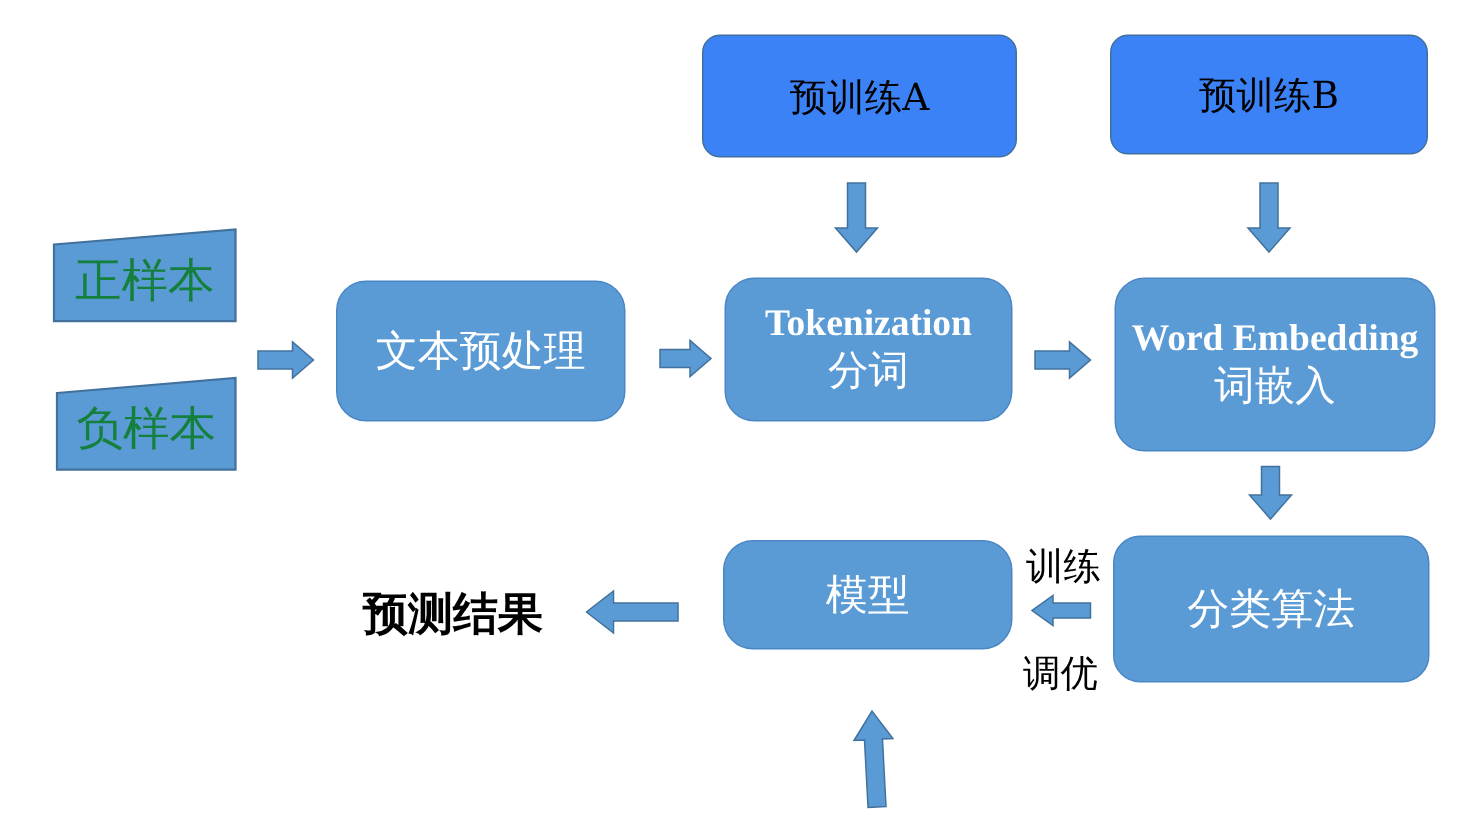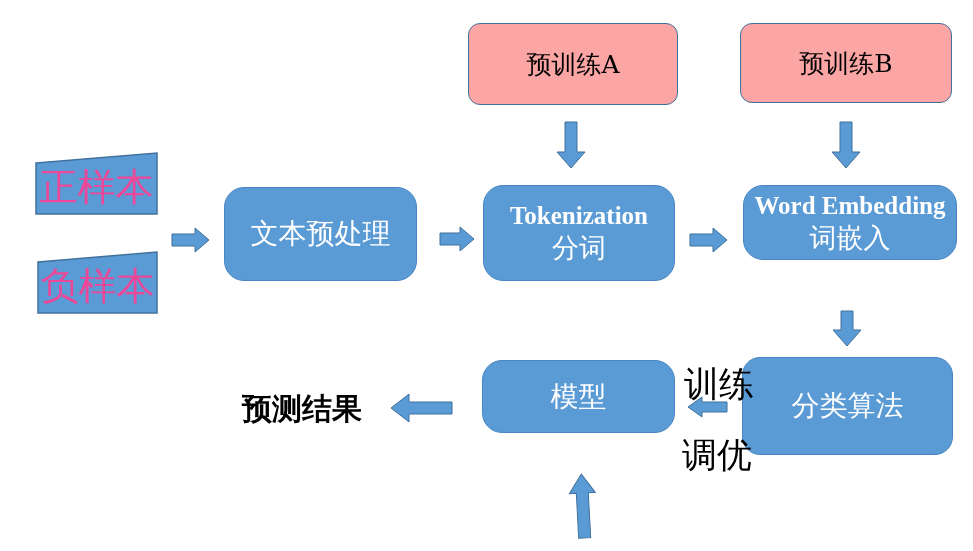--- a/index.html
+++ b/index.html
@@ -11,30 +11,30 @@
   .node {
     position:absolute; box-sizing:border-box;
     display:flex; flex-direction:column; align-items:center; justify-content:center;
     text-align:center;
   }
   .blue-node {
     background:#5b9bd5; border:1.5px solid #4a86c5; border-radius:20px;
     color:#ffffff; font-size:28px;
   }
   .white-node {
-    background:#fca5a5; border:1.4px solid #41719c; border-radius:12px;
+    background:#3b82f6; border:1.4px solid #41719c; border-radius:12px;
     color:#000000; font-size:25px;
   }
   .quad-label {
     position:absolute; display:flex; align-items:center; justify-content:center;
-    color:#ec4899; font-size:38px;
+    color:#15803d; font-size:31px;
   }
   .en-line { font-family:Liberation Serif, serif; font-weight:700; font-size:25px; line-height:1.2; }
   .zh-line { font-size:27px; line-height:1.25; }
-  .flabel { position:absolute; color:#000000; font-size:35px; white-space:nowrap; }
+  .flabel { position:absolute; color:#000000; font-size:25px; white-space:nowrap; }
   .flabel.big { font-size:30px;font-weight:bold; }
   svg polygon.shape { fill:#5b9bd5; stroke:#41719c; stroke-width:1.5; }
   svg polygon.arrow { fill:#5b9bd5; stroke:#41719c; stroke-width:1; }
 </style>
 </head>
 <body>
 
 <div class="canvas">
 
   <svg class="layer" width="973" height="551" viewBox="0 0 973 551">
@@ -68,21 +68,21 @@
     <span>预训练B</span>
   </div>
 
   <div class="node blue-node" style="left:224px; top:187px; width:193px; height:94px;">
     <span>文本预处理</span>
   </div>
   <div class="node blue-node" style="left:483px; top:185px; width:192px; height:96px;">
     <span class="en-line">Tokenization</span>
     <span class="zh-line">分词</span>
   </div>
-  <div class="node blue-node" style="left:743px; top:185px; width:214px; height:75px;">
+  <div class="node blue-node" style="left:743px; top:185px; width:214px; height:116px;">
     <span class="en-line">Word Embedding</span>
     <span class="zh-line">词嵌入</span>
   </div>
 
   <div class="node blue-node" style="left:742px; top:357px; width:211px; height:98px;border-radius:18px;">
     <span>分类算法</span>
   </div>
   <div class="node blue-node" style="left:482px; top:360px; width:193px; height:73px;">
     <span>模型</span>
   </div>

